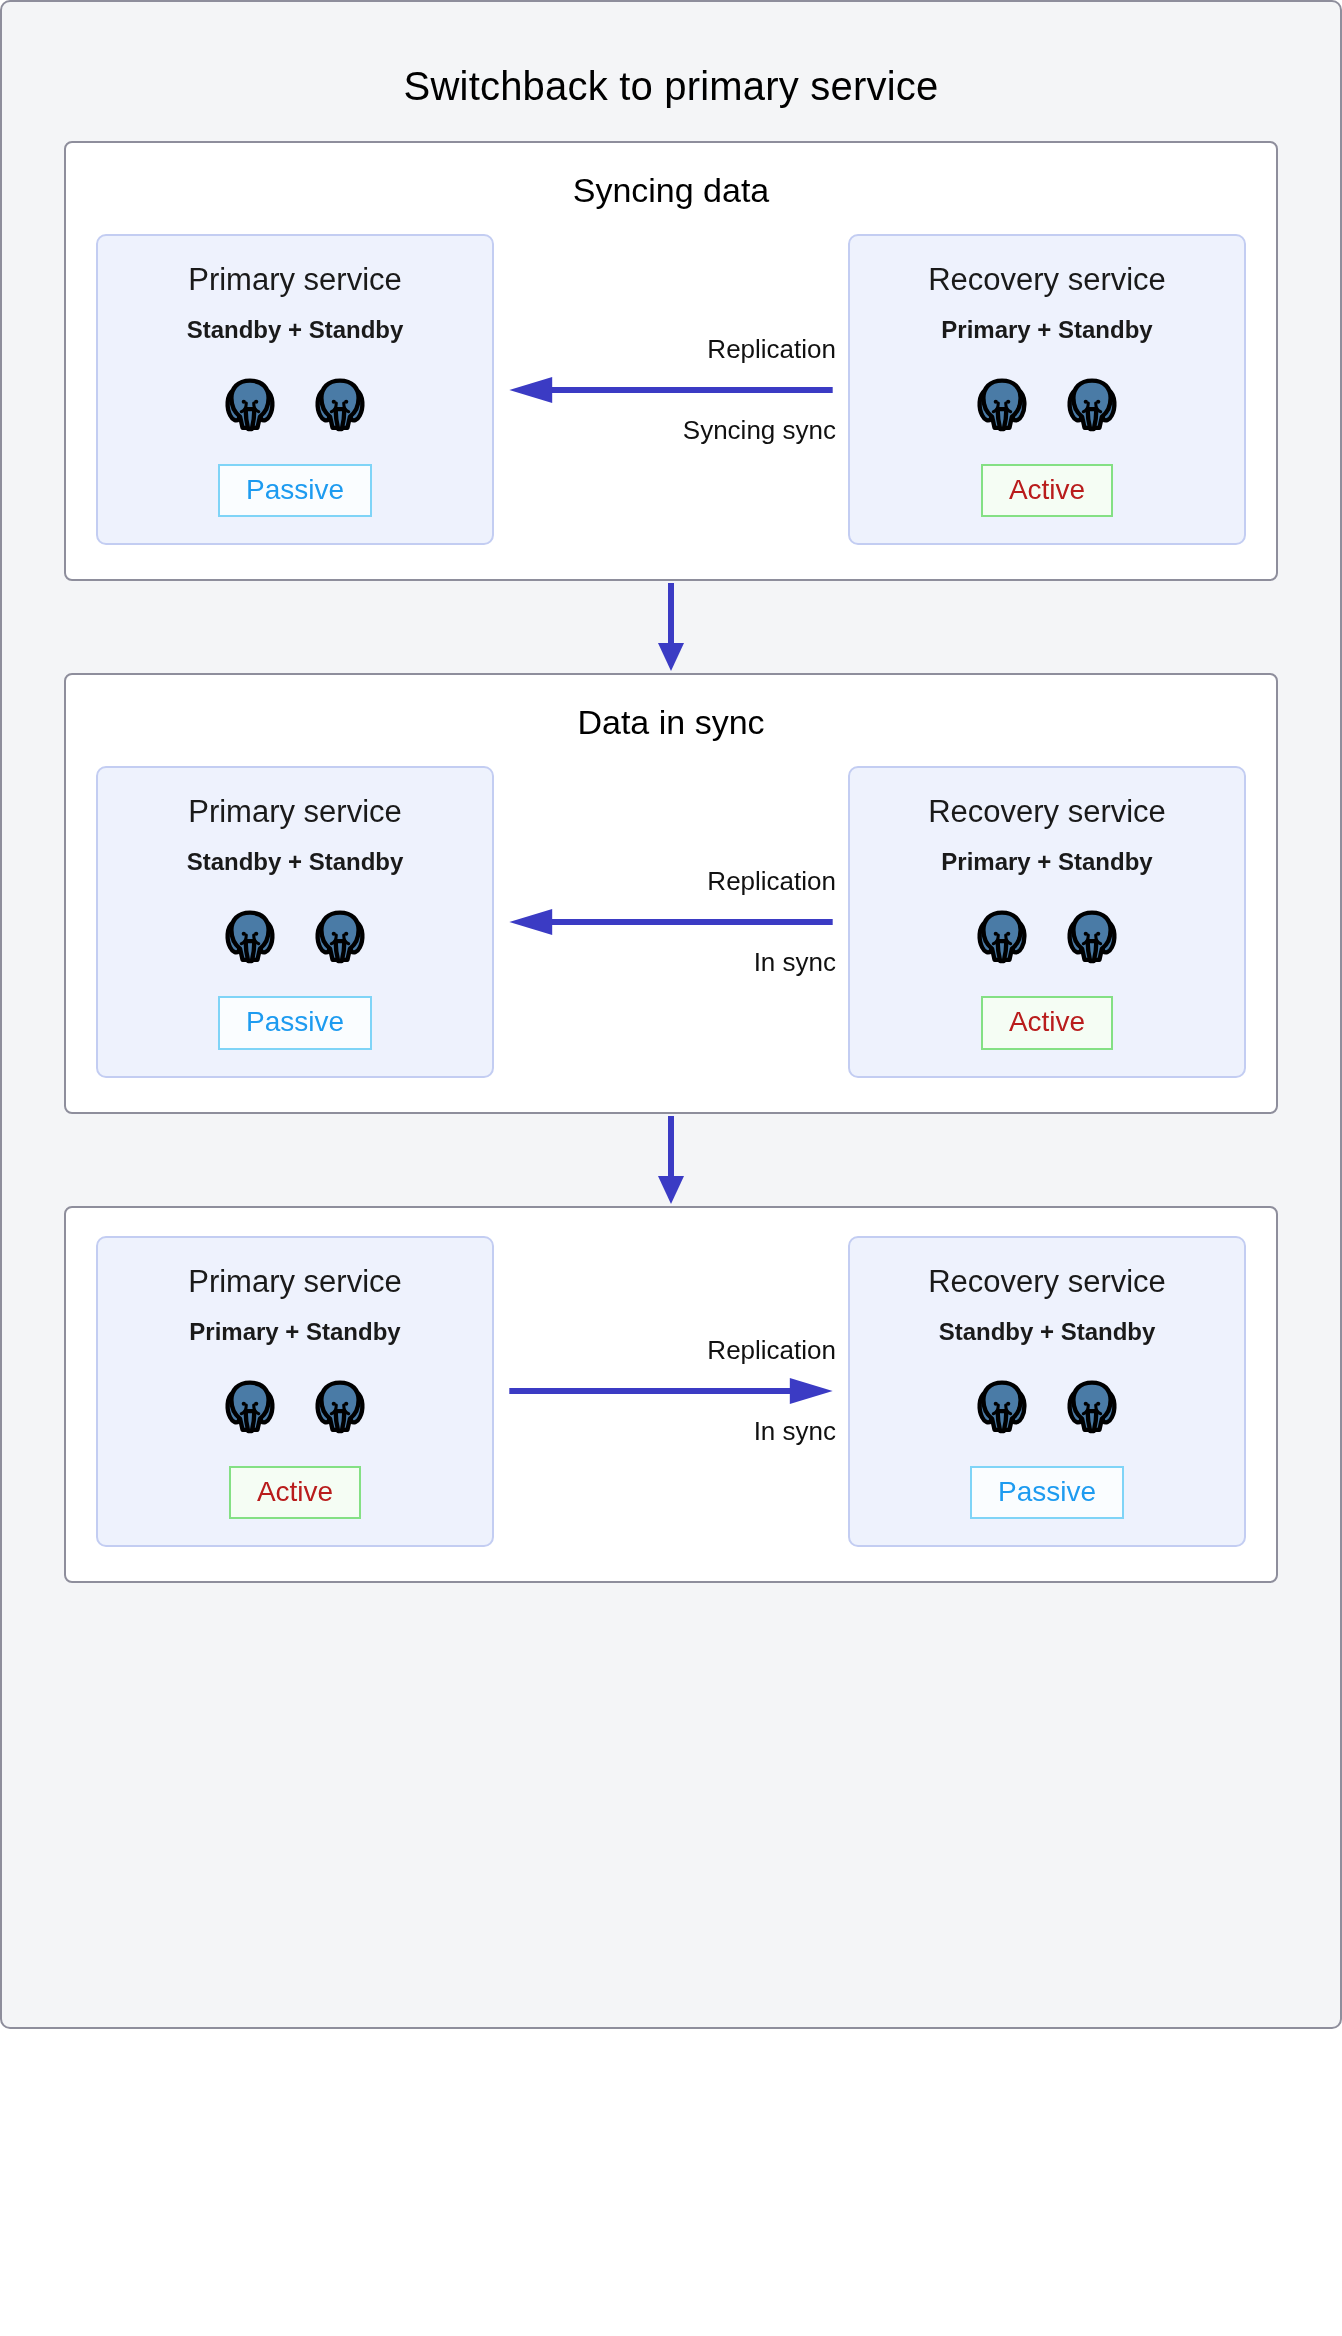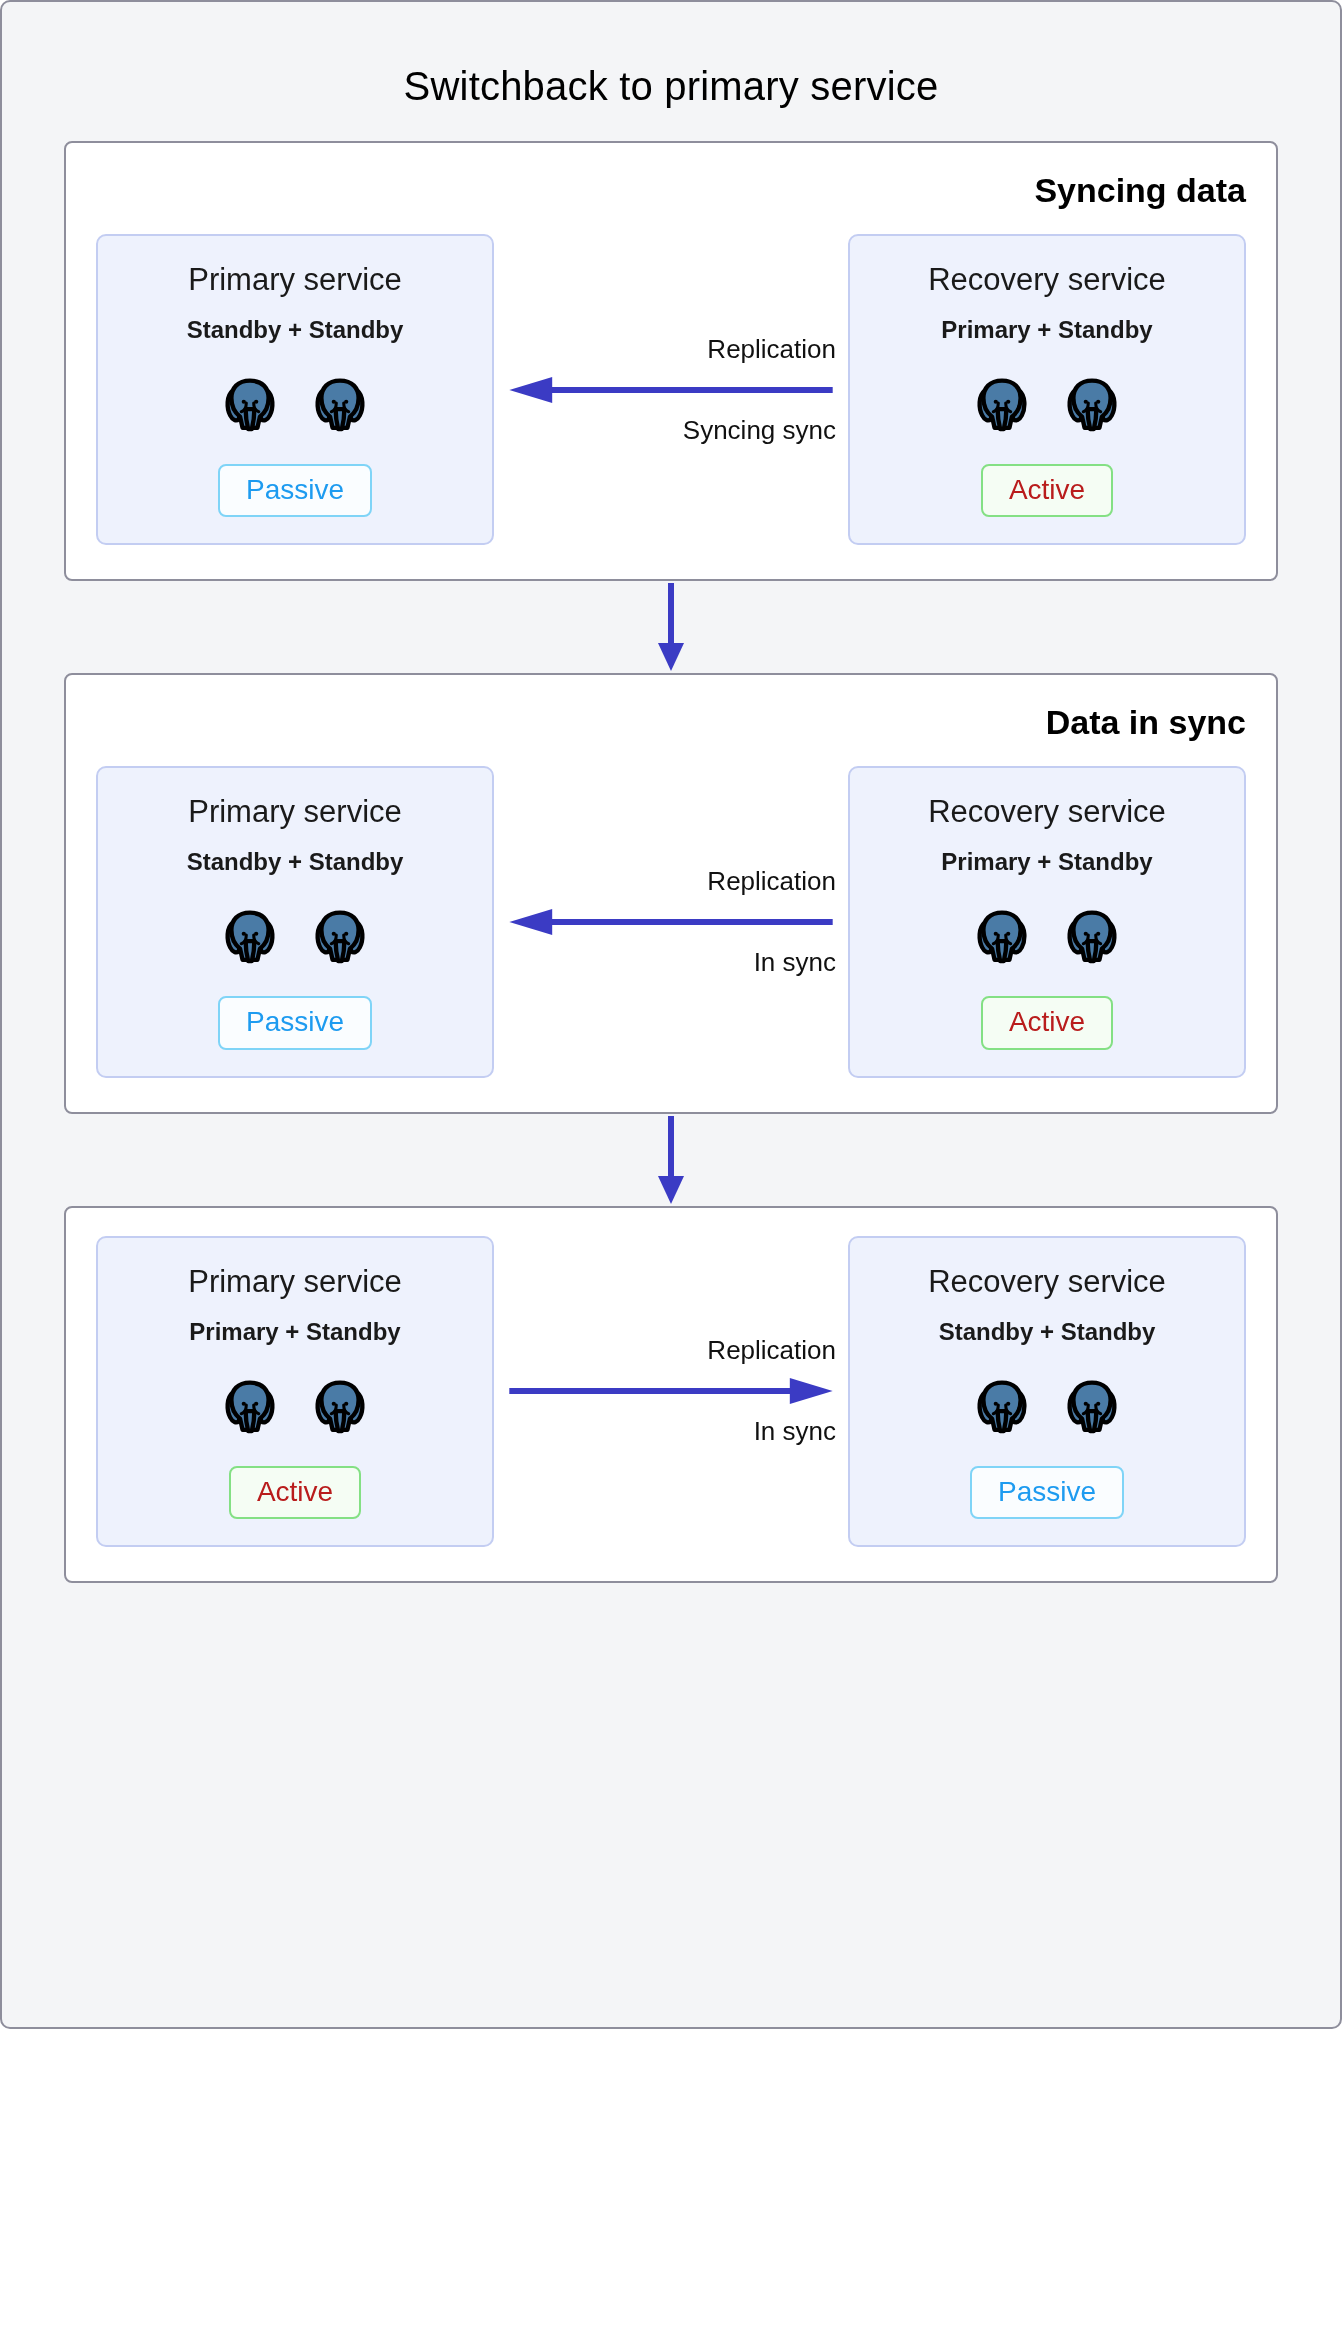--- a/index.html
+++ b/index.html
@@ -37,23 +37,23 @@
   }
 
   .stage-panel {
     background: #ffffff;
     border: 2px solid #8e8e9c;
     border-radius: 8px;
     padding: 28px 30px 34px 30px;
   }
 
   .stage-title {
-    text-align: right;
+    text-align: center;
     font-size: 34px;
-    font-weight: 700;
+    font-weight: 400;
     color: #000000;
     margin-bottom: 24px;
   }
 
   .stage-body {
     display: flex;
     flex-direction: row;
     align-items: stretch;
     justify-content: space-between;
   }
@@ -90,21 +90,21 @@
     flex-direction: row;
     gap: 28px;
     margin-bottom: 30px;
   }
 
   .pg-icon { display: block; width: 62px; height: 62px; }
 
   .status-badge {
     font-size: 28px;
     padding: 9px 26px 11px 26px;
-    border-radius: 8px;
+    border-radius: 0;
     border: 2px solid;
     background: #fafcff;
     white-space: nowrap;
     line-height: 1.05;
   }
   .status-badge.passive { color: #1d9bf0; border-color: #7fd4f7; background: #fafdff; }
   .status-badge.active  { color: #b91c1c; border-color: #84e084; background: #f5fdf4; }
 
   .link-col {
     flex: 1 1 auto;

